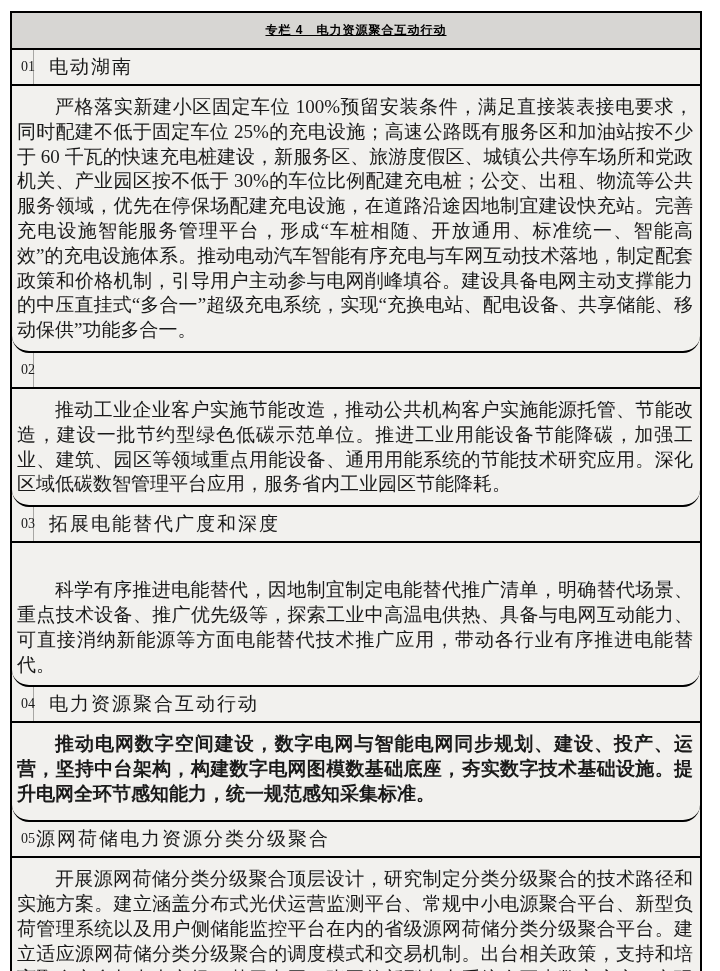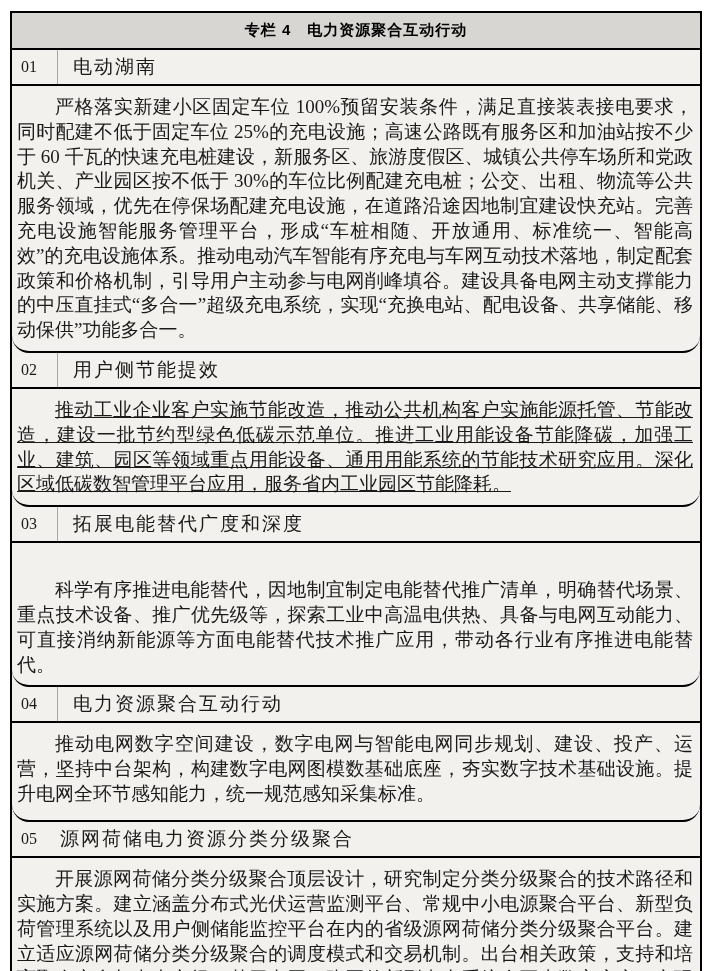--- a/index.html
+++ b/index.html
@@ -16,79 +16,79 @@
     border:2px solid #000000;
     background:#f2f1ee;
   }
   .box-title-row {
     height:37px;
     background:#d7d6d3;
     border-bottom:2px solid #000000;
     display:flex; align-items:center; justify-content:center;
     font-family:"Liberation Sans","DejaVu Sans",sans-serif;
     font-weight:bold;
-    font-size:15px;
+    font-size:12px;
     letter-spacing:1px;
     color:#000000;
+    text-decoration:underline;
   }
   .sec-header {
     display:flex;
     align-items:stretch;
     min-height:36px;
     border-bottom:2px solid #000000;
     font-size:19px;
   }
   .sec-num {
     flex:none;
-    width:46px;
+    width:22px;
     padding-left:9px;
-    font-size:16px;
+    font-size:14px;
     display:flex; align-items:center;text-align:center;
   }
   .sec-header.with-divider .sec-num { border-right:1px solid #a8a7a4; }
   .sec-heading {
     display:flex; align-items:center;
     padding-left:15px;
     letter-spacing:2px;
   }
   .sec-header.no-divider .sec-heading { padding-left:2px; }
   .sec-para {
     border-bottom:2px solid #000000;
     padding:9px 7px 8px 5px;
     font-size:19px;
     line-height:24.8px;
     text-align:justify;
     text-justify:inter-ideograph;
     border-radius:17px;
   }
   .sec-para p { text-indent:2em; }
   .sec-para.h-p1 { min-height:254px; }
-  .sec-para.h-p2 { min-height:114px;text-decoration:underline; }
+  .sec-para.h-p2 { min-height:114px; }
   .sec-para.h-p3 { min-height:87px;margin-top:26px; }
-  .sec-para.h-p4 { min-height:99px; }
+  .sec-para.h-p4 { min-height:99px;font-weight:bold; }
   .sec-para.h-p5 { min-height:170px; border-bottom:none; }
 </style>
 </head>
 <body>
 
 <div class="column-box">
 
   <div class="box-title-row">专栏 4　电力资源聚合互动行动</div>
 
   <div class="sec-header with-divider">
     <div class="sec-num">01</div>
     <div class="sec-heading">电动湖南</div>
   </div>
   <div class="sec-para h-p1">
     <p>严格落实新建小区固定车位 100%预留安装条件，满足直接装表接电要求，同时配建不低于固定车位 25%的充电设施；高速公路既有服务区和加油站按不少于 60 千瓦的快速充电桩建设，新服务区、旅游度假区、城镇公共停车场所和党政机关、产业园区按不低于 30%的车位比例配建充电桩；公交、出租、物流等公共服务领域，优先在停保场配建充电设施，在道路沿途因地制宜建设快充站。完善充电设施智能服务管理平台，形成“车桩相随、开放通用、标准统一、智能高效”的充电设施体系。推动电动汽车智能有序充电与车网互动技术落地，制定配套政策和价格机制，引导用户主动参与电网削峰填谷。建设具备电网主动支撑能力的中压直挂式“多合一”超级充电系统，实现“充换电站、配电设备、共享储能、移动保供”功能多合一。</p>
   </div>
 
   <div class="sec-header with-divider">
     <div class="sec-num">02</div>
-    <div class="sec-heading">用户侧节能提效</div>
   </div>
   <div class="sec-para h-p2">
     <p>推动工业企业客户实施节能改造，推动公共机构客户实施能源托管、节能改造，建设一批节约型绿色低碳示范单位。推进工业用能设备节能降碳，加强工业、建筑、园区等领域重点用能设备、通用用能系统的节能技术研究应用。深化区域低碳数智管理平台应用，服务省内工业园区节能降耗。</p>
   </div>
 
   <div class="sec-header with-divider">
     <div class="sec-num">03</div>
     <div class="sec-heading">拓展电能替代广度和深度</div>
   </div>
   <div class="sec-para h-p3">

